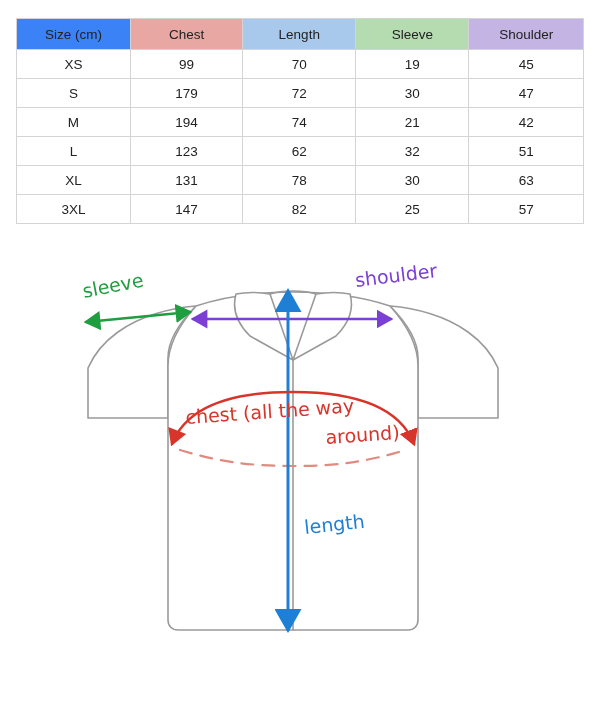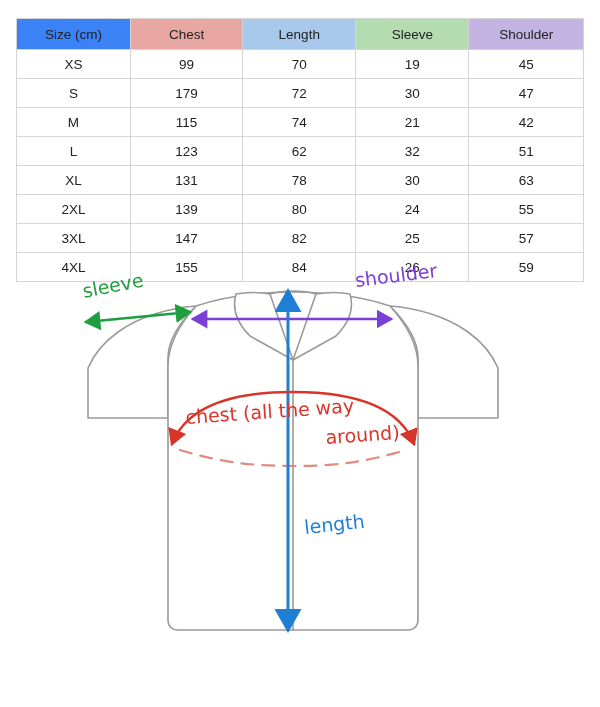--- a/index.html
+++ b/index.html
@@ -89,60 +89,46 @@
       </tr>
       <tr>
         <td>S</td>
         <td>179</td>
         <td>72</td>
         <td>30</td>
         <td>47</td>
       </tr>
       <tr>
         <td>M</td>
-        <td>115</td>
+        <td>194</td>
         <td>74</td>
         <td>21</td>
         <td>42</td>
       </tr>
       <tr>
         <td>L</td>
         <td>123</td>
         <td>62</td>
         <td>32</td>
         <td>51</td>
       </tr>
       <tr>
         <td>XL</td>
         <td>131</td>
         <td>78</td>
         <td>30</td>
         <td>63</td>
       </tr>
       <tr>
-        <td>2XL</td>
-        <td>139</td>
-        <td>80</td>
-        <td>24</td>
-        <td>55</td>
-      </tr>
-      <tr>
         <td>3XL</td>
         <td>147</td>
         <td>82</td>
         <td>25</td>
         <td>57</td>
       </tr>
-      <tr>
-        <td>4XL</td>
-        <td>155</td>
-        <td>84</td>
-        <td>26</td>
-        <td>59</td>
-      </tr>
     </tbody>
   </table>
 </div>
 
 <div id="diagram">
 <svg width="600" height="459" viewBox="0 0 600 459" xmlns="http://www.w3.org/2000/svg">
   <defs>
     <marker id="arrGreen" markerWidth="8" markerHeight="8" refX="6" refY="4" orient="auto">
       <path d="M0,0 L7,4 L0,8 z" fill="#1f9e3f"></path>
     </marker>

